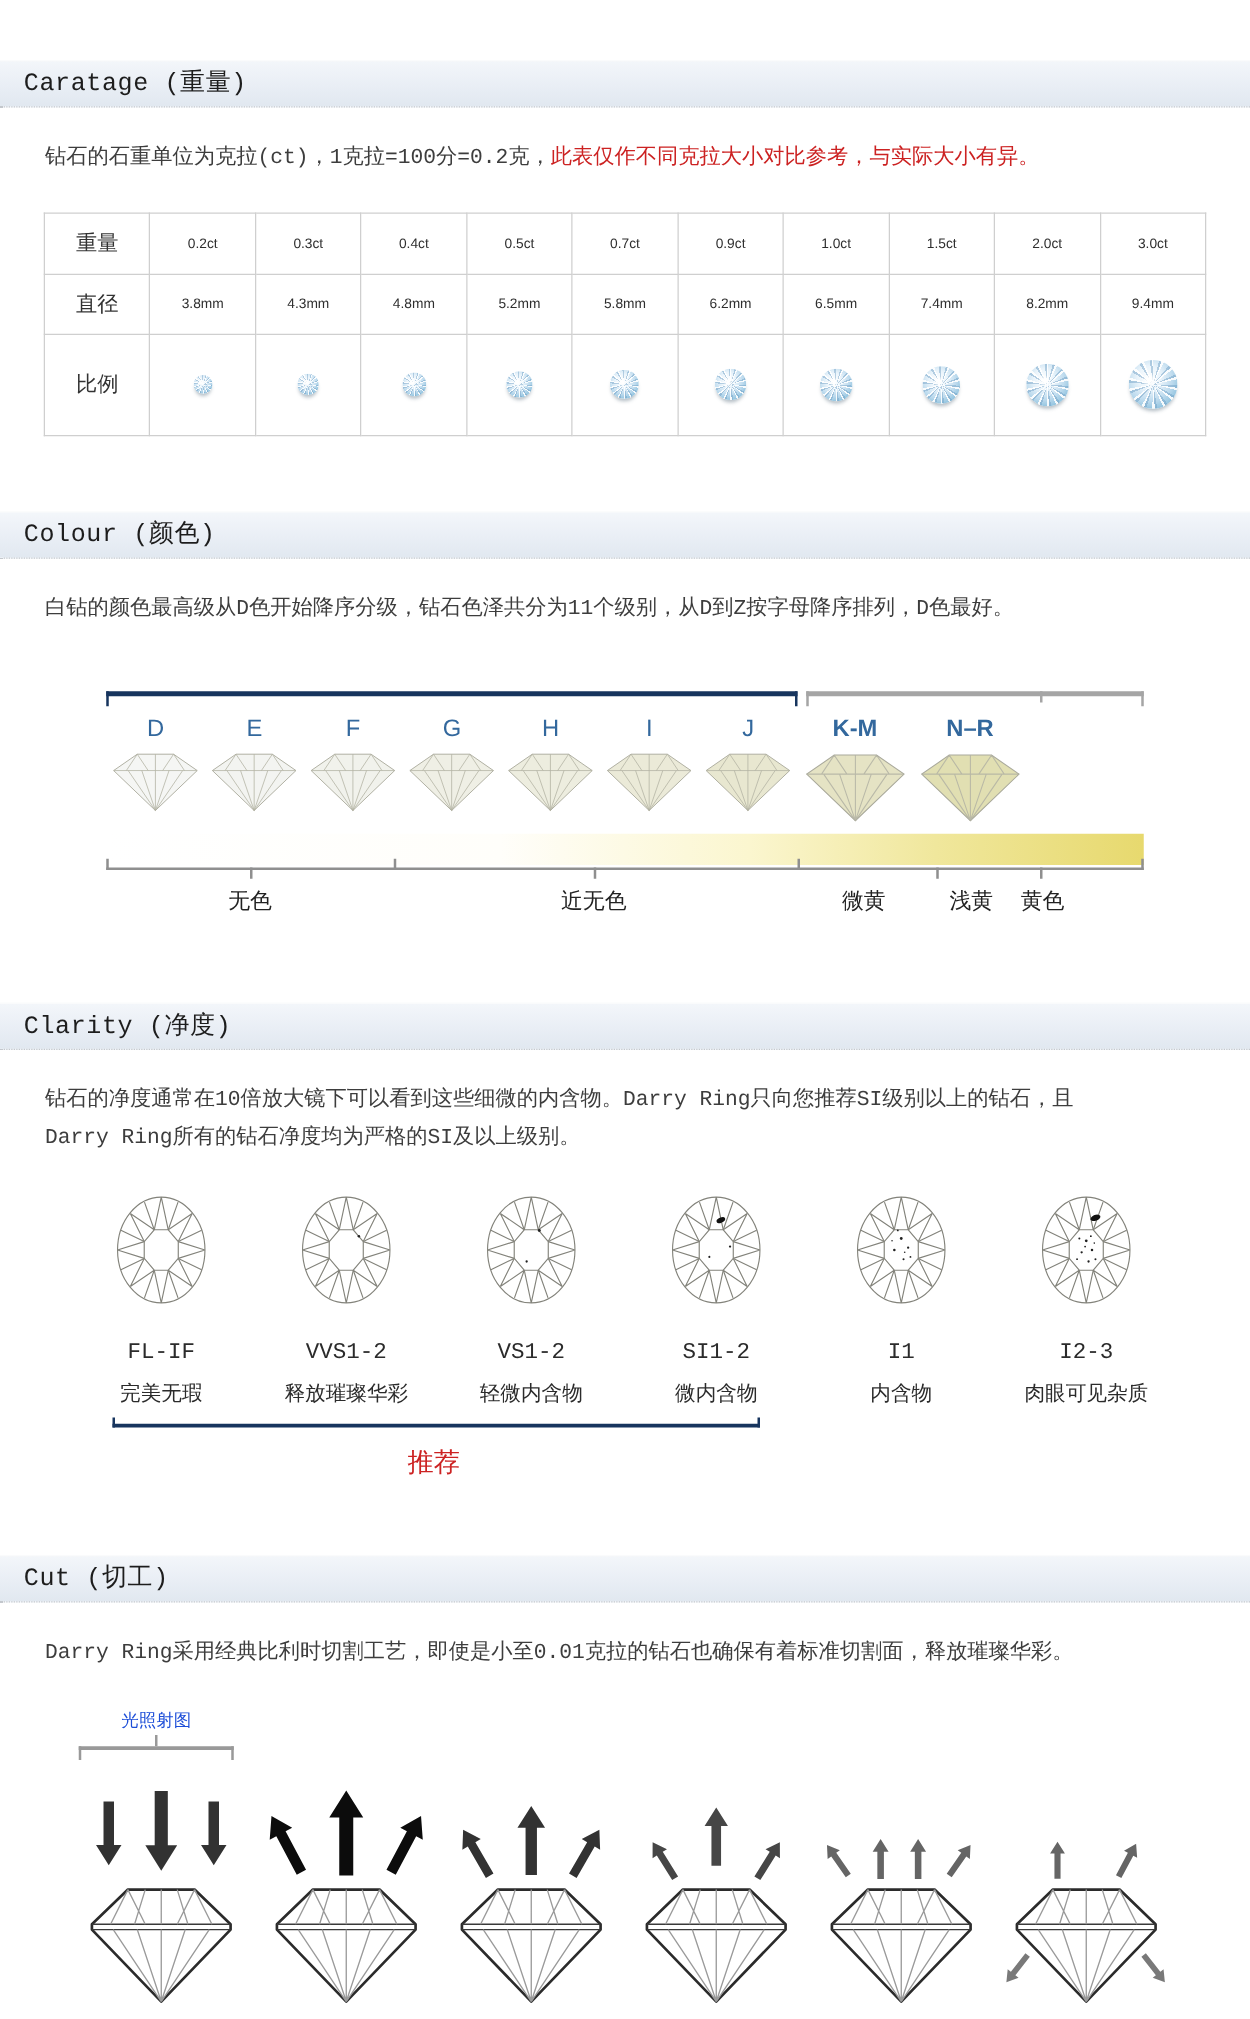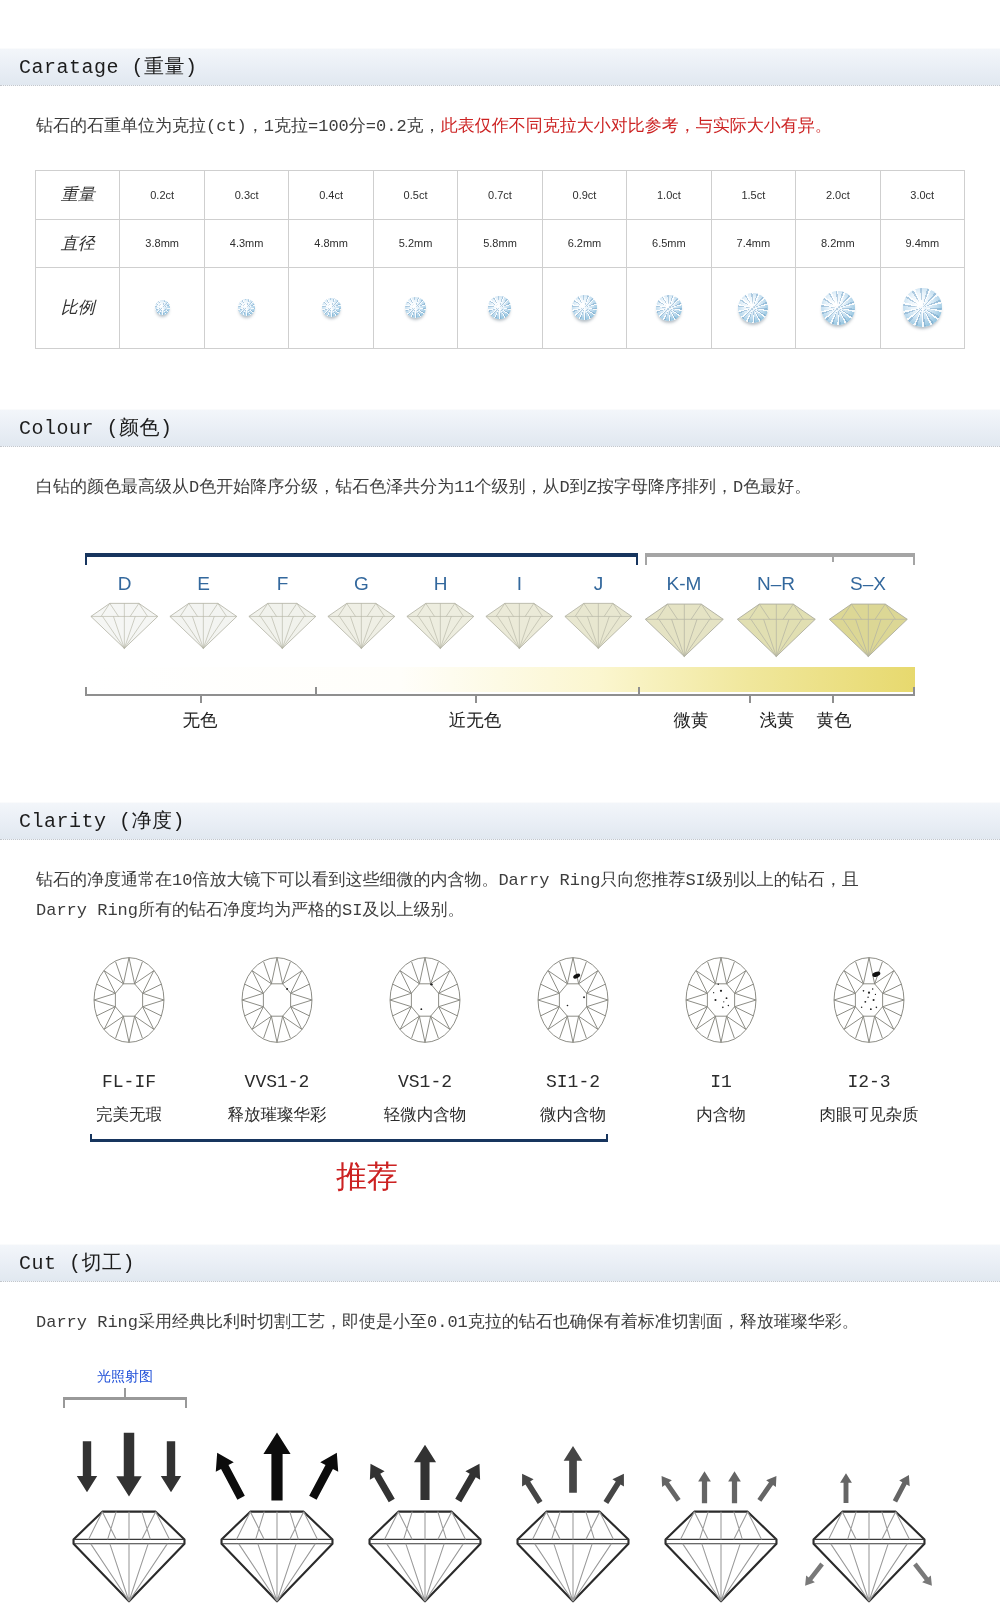--- a/index.html
+++ b/index.html
@@ -24,21 +24,21 @@
   }
   .red{color:var(--color-red,#cc2222);}
 
   
   .carat-table{border-collapse:collapse;margin:28px 0 0 35px;table-layout:fixed;width:930px;}
   .carat-table td{border:1px solid #cfcfcf;text-align:center;vertical-align:middle;
                   font-size:11px;color:#2e2e2e;}
   .carat-table .r1 td{height:46px;}
   .carat-table .r2 td{height:45px;}
   .carat-table .r3 td{height:78px;}
-  .carat-table td.rh{font-size:17px;color:#333;font-style:italic;}
+  .carat-table td.rh{font-size:17px;color:#333;}
 
   .carat-gem{display:inline-block;width:var(--s,20px);height:var(--s,20px);border-radius:50%;
     position:relative;vertical-align:middle;
     background:
       repeating-conic-gradient(rgba(255,255,255,0) 0 14deg, rgba(108,156,194,.45) 14deg 20deg, rgba(255,255,255,.9) 20deg 26deg),
       radial-gradient(circle at 42% 36%, #ffffff 0%, #eaf4fb 28%, #bedbee 55%, #8fc2de 78%, #d3e8f5 100%);
     box-shadow:0 3px 3px -1px rgba(95,115,130,.45);
   }
   .carat-gem::after{content:"";position:absolute;left:30%;top:28%;width:26%;height:26%;
     border-radius:50%;background:radial-gradient(#fff 20%,rgba(255,255,255,0) 75%);}
@@ -54,21 +54,21 @@
   .bracket.gray{left:560px;width:270px;
     border-top:4px solid var(--color-bracket_gray,#a5a5a5);
     border-left:2px solid var(--color-bracket_gray,#a5a5a5);
     border-right:2px solid var(--color-bracket_gray,#a5a5a5);}
   .bracket.gray .mid-tick{position:absolute;left:185px;top:-4px;width:2px;height:9px;
     background:var(--color-bracket_gray,#a5a5a5);}
 
   .grade-row{display:flex;margin-top:4px;}
   .grade-cell{text-align:center;}
   .grade-cell.narrow{width:79px;}
-  .grade-cell.wide{width:92px;}
+  .grade-cell.wide{width:92px;font-weight:bold;}
   .grade-label{font-size:19px;color:var(--color-grade_blue,#33689d);height:26px;line-height:26px;}
   .grade-cell svg{width:92%;display:block;margin:2px auto 0;}
   .gem-body{fill:var(--tint,#f2f2ec);stroke:#a9a99b;stroke-width:1;}
   .gem-facets{fill:none;stroke:#b2b2a3;stroke-width:1;opacity:.85;}
 
   .tint-bar{margin-top:8px;height:25px;width:830px;
     background:linear-gradient(90deg,#ffffff 0%,#fffefa 38%,#fbf6cf 62%,#f0e79c 80%,#e7d96e 100%);}
   .group-line{position:relative;height:2px;background:#8f8f8f;margin-top:2px;}
   .group-line .tup{position:absolute;bottom:0;width:2px;height:9px;background:#8f8f8f;}
   .group-line .tdn{position:absolute;top:0;width:2px;height:9px;background:#8f8f8f;}
@@ -82,22 +82,22 @@
   .clarity-cell svg.wire{width:92px;height:104px;display:block;margin:0 auto;}
   .wire-lines{fill:none;stroke:#83837b;stroke-width:1;}
   .clarity-code{margin-top:20px;font-family:"Liberation Mono","DejaVu Sans Mono",monospace;
     font-size:18px;color:#2b2b2b;}
   .clarity-name{margin-top:12px;font-size:16.5px;color:#2b2b2b;}
   .clarity-bracket-zone{position:relative;height:66px;margin-top:8px;}
   .clarity-bracket{position:absolute;left:35px;top:0;width:518px;height:8px;box-sizing:border-box;
     border-bottom:3px solid var(--color-navy,#17355e);
     border-left:2px solid var(--color-navy,#17355e);
     border-right:2px solid var(--color-navy,#17355e);}
-  .recommend{position:absolute;left:312px;top:22px;transform:translateX(-50%);
-    font-size:31px;color:var(--color-red,#cc2222);}
+  .recommend{position:absolute;left:292px;top:22px;transform:translateX(-50%);
+    font-size:21px;color:var(--color-red,#cc2222);}
 
   
   .cut-wrap{margin:26px 0 0 55px;width:890px;}
   .cut-top{position:relative;height:58px;}
   .cut-bracket{position:absolute;top:0;text-align:center;}
   .cut-bracket .cb-label{display:block;font-size:14px;color:#1d4ed8;height:24px;line-height:24px;}
   .cut-bracket .cb-tick{display:block;width:2px;height:9px;background:#999;margin:0 auto;}
   .cut-bracket .cb-bar{height:11px;box-sizing:border-box;
     border-top:3px solid #999;border-left:2px solid #999;border-right:2px solid #999;}
   .cut-figs{display:flex;margin-top:4px;}
@@ -253,26 +253,20 @@
         <svg viewBox="0 0 100 72">
           <use href="#gem-side"></use>
         </svg>
       </div>
     <div class="grade-cell wide" style="--tint: #e1dfb2;">
         <div class="grade-label">N–R</div>
         <svg viewBox="0 0 100 72">
           <use href="#gem-side"></use>
         </svg>
       </div>
-    <div class="grade-cell wide" style="--tint: #dcd795;">
-        <div class="grade-label">S–X</div>
-        <svg viewBox="0 0 100 72">
-          <use href="#gem-side"></use>
-        </svg>
-      </div>
   </div>
   <div class="tint-bar"></div>
   <div class="group-line">
     <i class="tup" style="left:0"></i>
     <i class="tup" style="left:230px"></i>
     <i class="tup" style="left:553px"></i>
     <i class="tup" style="left:828px"></i>
     <i class="tdn" style="left:115px"></i>
     <i class="tdn" style="left:390px"></i>
     <i class="tdn" style="left:664px"></i>

